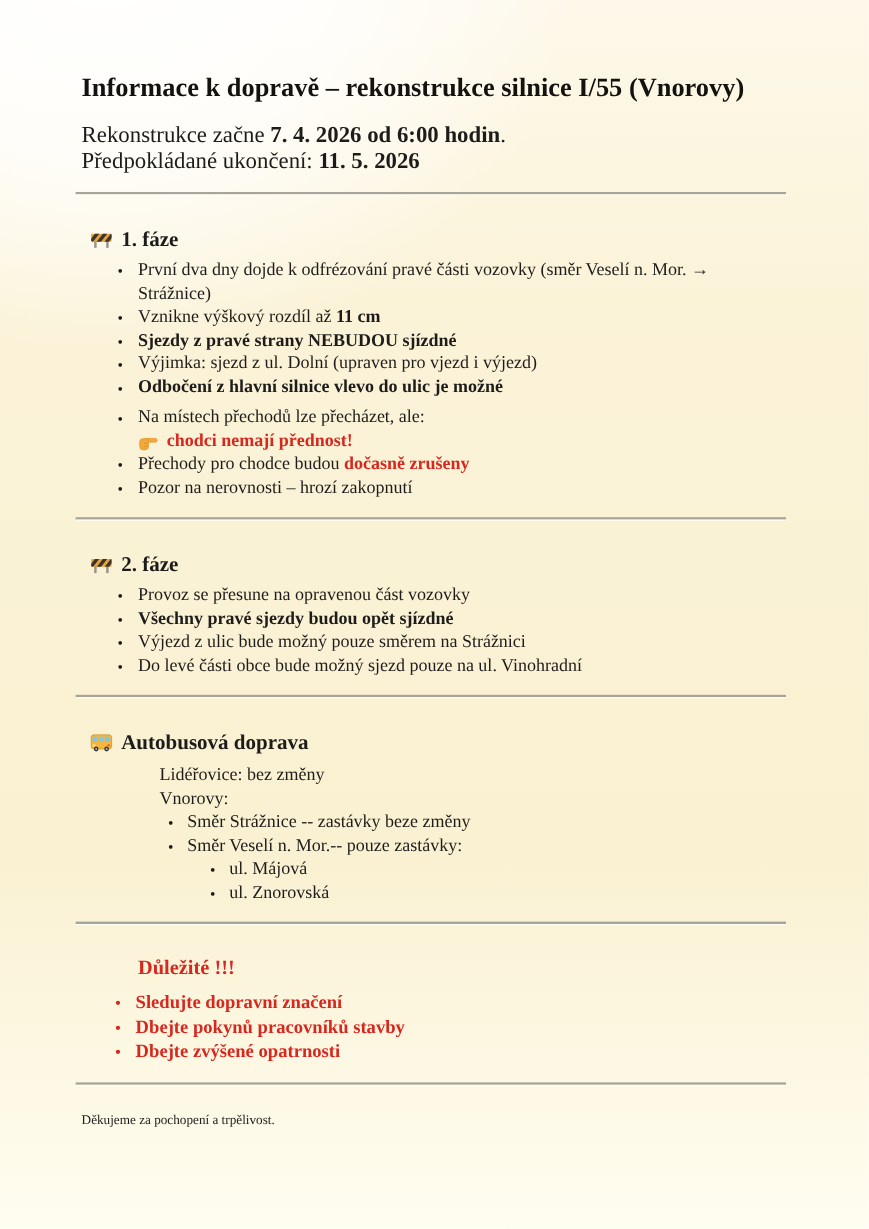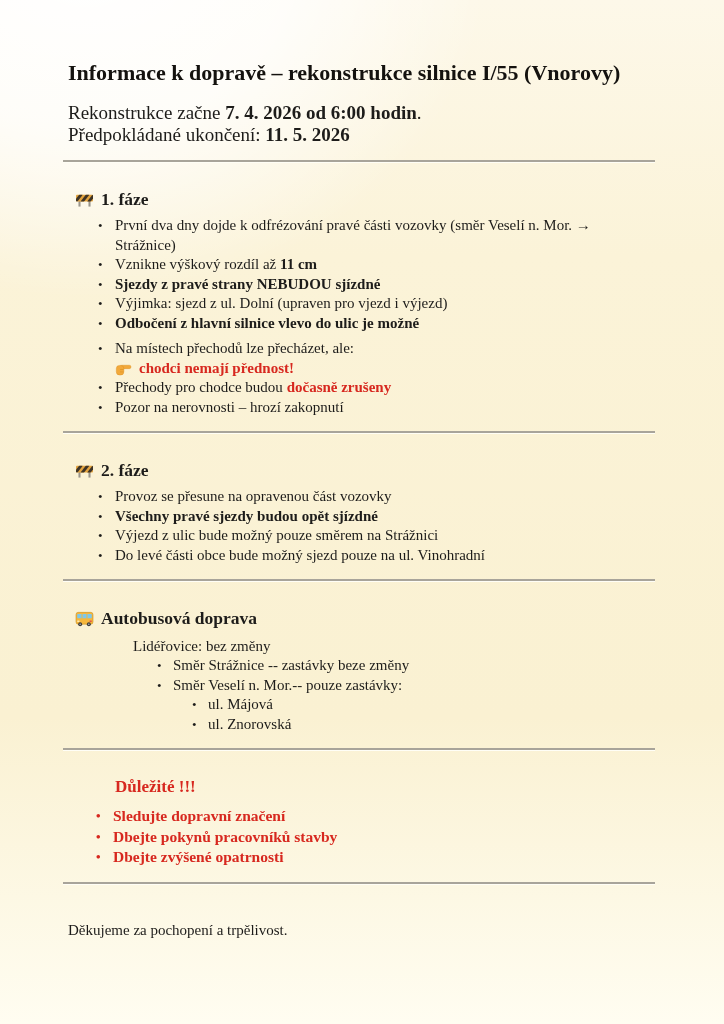--- a/index.html
+++ b/index.html
@@ -46,21 +46,21 @@
   .red{color:var(--red);}
   .ped-head{
     margin:13px 0 0;font-size:15.5px;font-weight:bold;
     text-decoration:underline;text-underline-offset:2px;
   }
   .warn{font-family:"DejaVu Sans",sans-serif;font-weight:normal;font-size:15px;}
   .fingerline{display:flex;align-items:center;gap:7px;line-height:19.5px;}
   .fingerline .ico{display:inline-flex;}
   .plainline{font-size:15px;line-height:20px;margin-left:65px;}
   ul.bus-list{margin:0;padding-left:88px;}
-  ul.bus-list>li{position:relative;font-size:15px;line-height:19.5px;margin-left:17px;}
+  ul.bus-list>li{position:relative;font-size:15px;line-height:19.5px;}
   ul.bus-list>li::before{
     content:"\2022";position:absolute;left:-16px;top:0;
     font-size:13px;line-height:19.5px;
   }
   ul.bus-sub{margin:0;padding-left:35px;}
   ul.bus-sub>li{position:relative;font-size:15px;line-height:19.5px;}
   ul.bus-sub>li::before{
     content:"\2022";position:absolute;left:-16px;top:0;
     font-size:13px;line-height:19.5px;
   }
@@ -70,21 +70,21 @@
   }
   ul.imp{margin:9px 0 0;padding-left:45px;}
   ul.imp>li{
     position:relative;font-size:15.5px;line-height:20.5px;
     font-weight:bold;color:var(--red);
   }
   ul.imp>li::before{
     content:"\2022";position:absolute;left:-17px;top:0;
     font-size:13px;line-height:20.5px;
   }
-  .footer{margin-top:34px;font-size:15px;line-height:22px;}
+  .footer{margin-top:18px;font-size:11px;line-height:22px;}
 </style>
 </head>
 <body>
 
 <div class="page">
 
   <h1>Informace k dopravě – rekonstrukce silnice I/55 (Vnorovy)</h1>
 
   <p class="intro"><span>Rekonstrukce začne </span><span class="b">7. 4. 2026 od 6:00 hodin</span><span>.</span></p>
   <p class="intro"><span>Předpokládané ukončení: </span><span class="b">11. 5. 2026</span></p>
@@ -186,20 +186,21 @@
           <circle cx="14.6" cy="15" r="2.1" fill="#3c3c3c"></circle>
           <circle cx="14.6" cy="15" r="0.8" fill="#bdbdbd"></circle>
           <rect x="2.2" y="11" width="2.6" height="1.6" rx="0.6" fill="#fde9b0"></rect>
           <rect x="15.2" y="11" width="2.6" height="1.6" rx="0.6" fill="#e2574c"></rect>
         </svg>
       </span>
       <span>Autobusová doprava</span>
     </h2>
     <div style="margin-top:7px;">
       <p class="plainline">Lidéřovice: bez změny</p>
+      <p class="plainline">Vnorovy:</p>
     </div>
     <ul class="bus-list">
       <li><span>Směr Strážnice -- zastávky beze změny</span></li>
       <li>
         <span><span>Směr Veselí n. Mor.-- pouze zastávky:</span></span>
         <ul class="bus-sub">
           <li>ul. Májová</li>
           <li>ul. Znorovská</li>
         </ul>
       </li>

